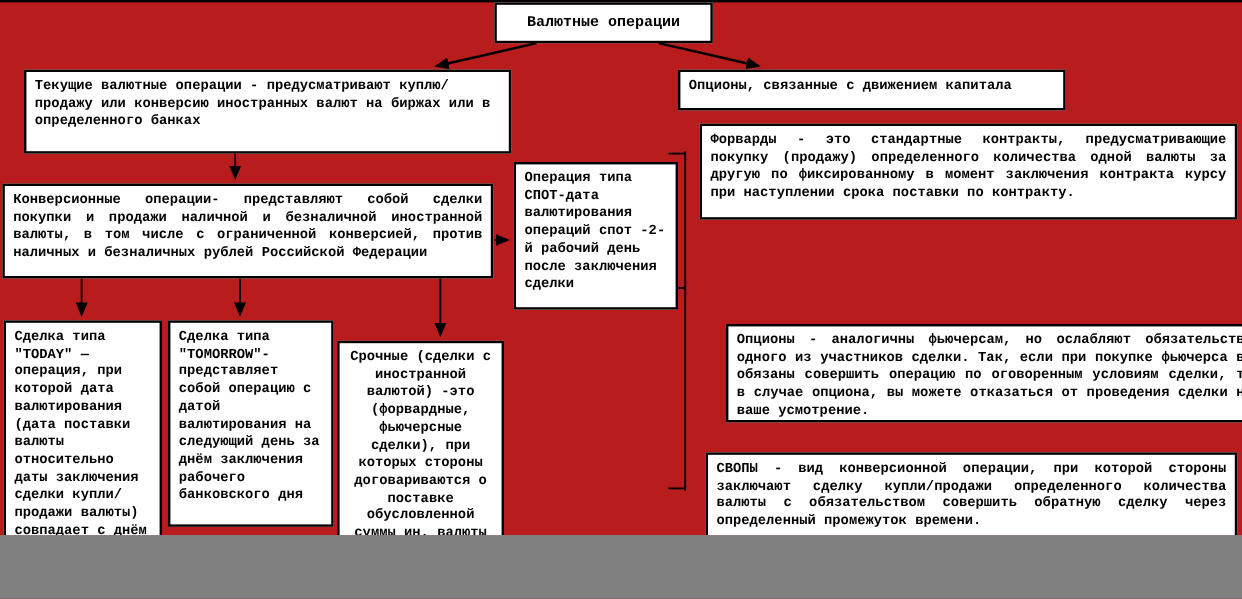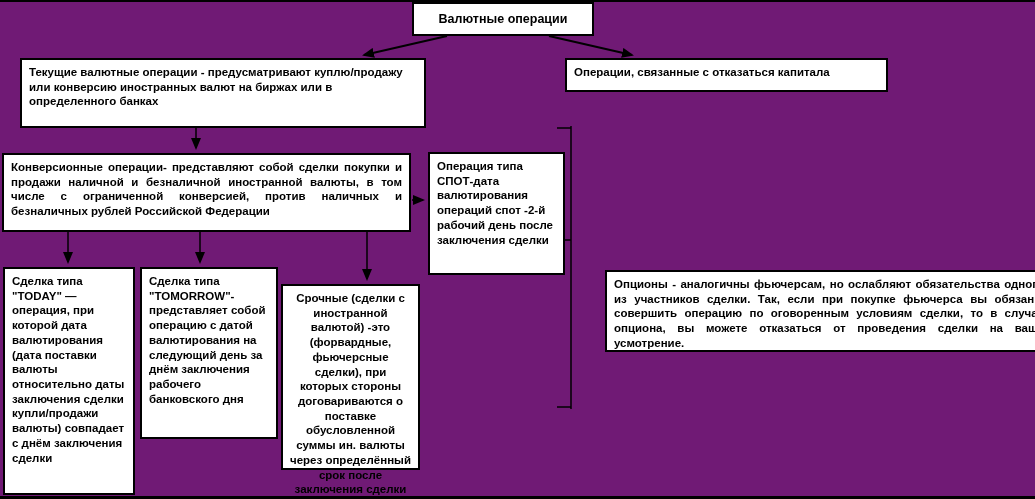--- a/index.html
+++ b/index.html
@@ -1,18 +1,18 @@
 <!DOCTYPE html>
 <html><head>
 <meta charset="utf-8">
 <style>
   html,body{margin:0;padding:0;background:#808080;}
   #canvas{
-    position:relative;width:1035px;height:499px;background:#701a75;overflow:hidden;
-    font-family:Liberation Sans, sans-serif;color:#000;
+    position:relative;width:1035px;height:446px;background:#b91c1c;overflow:hidden;
+    font-family:Liberation Mono, monospace;color:#000;
   }
   .box{
     position:absolute;background:#ffffff;border:2px solid #000;box-sizing:border-box;
     font-weight:bold;font-size:11.5px;line-height:1.28;padding:5px 7px;
   }
   .root-box{
     display:flex;align-items:center;justify-content:center;
     text-align:center;font-size:12.5px;padding:2px;
   }
   .just{text-align:justify;}
@@ -29,37 +29,43 @@
 
   <div class="box root-box" style="left:412px;top:2px;width:182px;height:34px;">
     <span>Валютные  операции</span>
   </div>
 
   <div class="box" style="left:20px;top:58px;width:406px;height:70px;">
     <span>Текущие валютные операции - предусматривают куплю/продажу или конверсию иностранных валют на биржах или в определенного банках</span>
   </div>
 
   <div class="box" style="left:565px;top:58px;width:323px;height:34px;">
-    <span>Операции, связанные с отказаться капитала</span>
+    <span>Опционы, связанные с движением капитала</span>
   </div>
 
   <div class="box just" style="left:2px;top:153px;width:409px;height:79px;">
     <span>Конверсионные операции- представляют собой сделки покупки и продажи наличной и безналичной иностранной валюты, в том числе с ограниченной конверсией, против наличных и безналичных рублей Российской Федерации</span>
   </div>
 
-  <div class="box" style="left:428px;top:152px;width:137px;height:123px;">
+  <div class="box" style="left:428px;top:135px;width:137px;height:123px;">
     <span>Операция типа СПОТ-дата валютирования операций спот -2-й рабочий день после заключения сделки</span>
   </div>
 
+  <div class="box just" style="left:583px;top:103px;width:448px;height:80px;">
+    <span>Форварды - это стандартные контракты, предусматривающие покупку (продажу) определенного количества одной валюты за другую по фиксированному в момент заключения контракта курсу при наступлении срока поставки по контракту.</span>
+  </div>
 
 
   <div class="box just" style="left:605px;top:270px;width:448px;height:82px;">
     <span>Опционы - аналогичны фьючерсам, но ослабляют обязательства одного из участников сделки. Так, если при покупке фьючерса вы обязаны совершить операцию по оговоренным условиям сделки, то в случае опциона, вы можете отказаться от проведения сделки на ваше усмотрение.</span>
   </div>
 
+  <div class="box just" style="left:588px;top:377px;width:443px;height:77px;">
+    <span>СВОПЫ  - вид конверсионной операции, при которой стороны заключают сделку купли/продажи определенного количества валюты с обязательством совершить обратную сделку через определенный промежуток времени.</span>
+  </div>
 
   <div class="box" style="left:3px;top:267px;width:132px;height:228px;">
     <span>Сделка типа "TODAY" — операция, при которой дата валютирования (дата поставки валюты относительно даты заключения сделки купли/продажи валюты) совпадает с днём заключения сделки</span>
   </div>
 
   <div class="box" style="left:140px;top:267px;width:138px;height:172px;">
     <span>Сделка типа "TOMORROW"- представляет собой операцию с датой валютирования на следующий день за днём заключения рабочего банковского дня</span>
   </div>
 
   <div class="box" style="left:281px;top:284px;width:139px;height:186px;text-align:center;">

